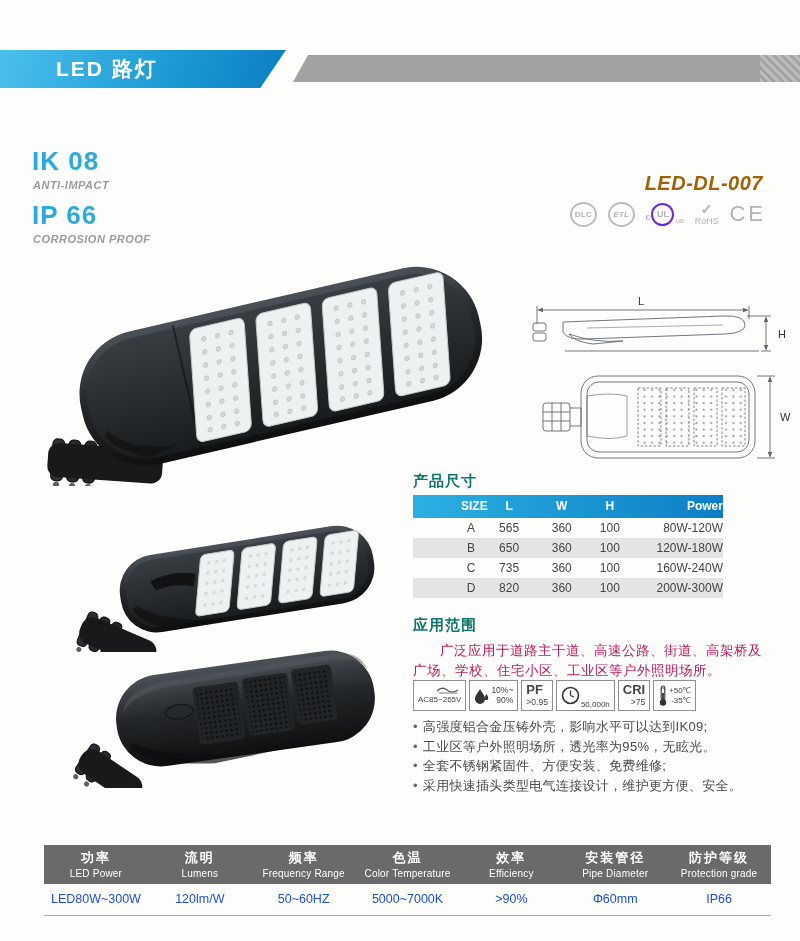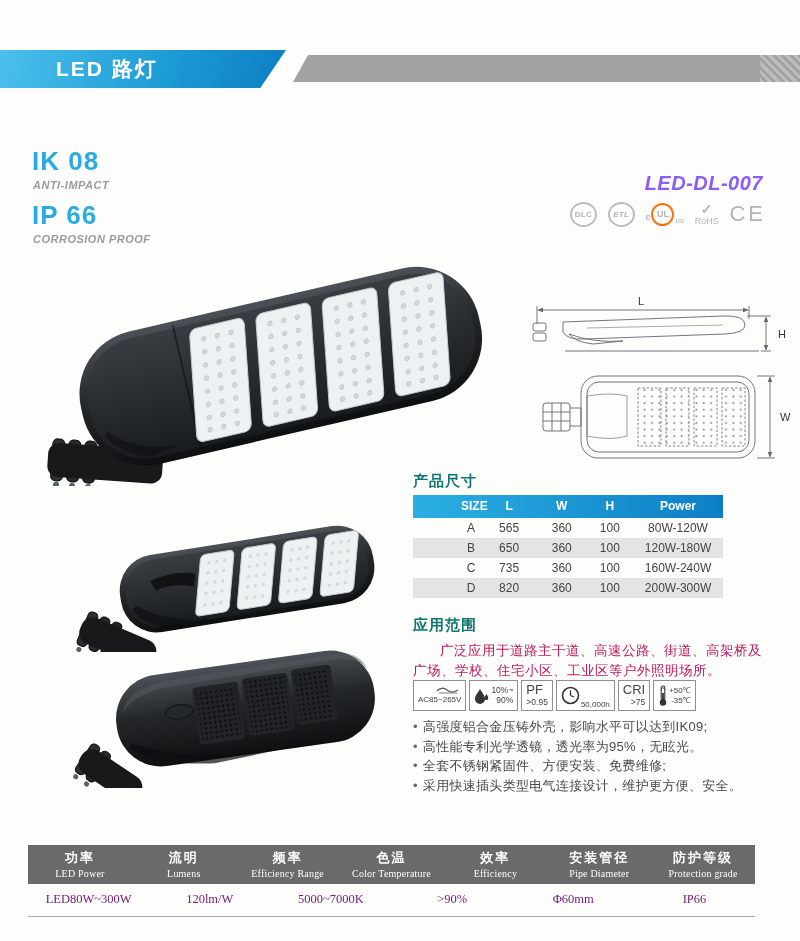--- a/index.html
+++ b/index.html
@@ -18,74 +18,74 @@
   .banner-gray .en { position:absolute; right:48px; top:0; height:27px; line-height:27px;
     color:#fff; font-size:16px; font-style:italic; font-weight:bold; letter-spacing:1px; }
 
   
   .ratings { position:absolute; left:32px; top:146px; }
   .rate-code { color:#29abe2; font-size:26px; font-weight:bold; letter-spacing:1px; }
   .rate-desc { color:#9b9b9b; font-size:11px; font-style:italic; font-weight:bold; letter-spacing:.5px; margin:2px 0 9px 1px; }
 
   
   .model { position:absolute; left:563px; top:172px; width:200px; text-align:right;
-    font-size:20px; font-weight:bold; font-style:italic; color:#8b5cf6; letter-spacing:.5px; }
+    font-size:20px; font-weight:bold; font-style:italic; color:#a16207; letter-spacing:.5px; }
   .certs { position:absolute; left:570px; top:201px; width:196px; display:flex; align-items:center;
     justify-content:space-between; color:#b4b4b4; }
   .cert-circle { display:inline-block; width:27px; height:25px; border:2px solid #bcbcbc; border-radius:50%;
     text-align:center; font-size:8px; font-weight:bold; line-height:21px; letter-spacing:.3px; color:#b4b4b4; }
   .cert-etl { font-style:italic; }
   .cert-ul { display:flex; align-items:flex-end; gap:1px; }
   .cert-ul .c { font-size:9px; font-weight:bold; margin-bottom:4px; }
-  .cert-ul .ul { width:23px; height:23px; border:2px solid #f97316; border-radius:50%; text-align:center;
+  .cert-ul .ul { width:23px; height:23px; border:2px solid #6d28d9; border-radius:50%; text-align:center;
     font-size:9px; font-weight:bold; line-height:19px; }
   .cert-ul .us { font-size:8px; margin-bottom:1px; }
   .cert-rohs { text-align:center; line-height:1; }
   .cert-rohs .chk { font-size:14px; font-weight:bold; }
   .cert-rohs .txt { font-size:9px; margin-top:1px; }
   .cert-ce { font-size:22px; font-weight:500; letter-spacing:3px; }
 
   
   .photo { position:absolute; }
 
   
   .sec-title { position:absolute; color:#0f766e; font-size:15px; font-weight:bold; letter-spacing:1px; }
   .size-table { position:absolute; left:413px; top:495px; width:310px; font-size:12px; }
   .st-row { display:flex; height:20px; line-height:20px; text-align:center; color:#444; }
   .st-head { height:23px; line-height:23px; color:#fff; font-weight:bold;
     background:linear-gradient(90deg,#2bb0e2,#0d7ec6); }
   .st-row.alt { background:#e4e4e4; }
-  .c0{width:22%;padding-left:48px;} .c1{width:18%;} .c2{width:16%;} .c3{width:15%;} .c4{width:29%;}
+  .c0{width:22%;padding-left:48px;} .c1{width:18%;} .c2{width:16%;} .c3{width:15%;} .c4{width:29%;text-align:right;}
 
   
   .app-text { position:absolute; left:413px; top:641px; width:384px; font-size:13.5px;
     color:#be185d; line-height:20px; letter-spacing:.5px; }
   .app-text .ind { text-indent:2em; }
   .badges { position:absolute; left:413px; top:680px; display:flex; gap:3px; }
   .badge { border:1px solid #8f8f8f; height:31px; background:#fff; display:flex;
     align-items:center; padding:1px 4px; color:#444; }
   .badge .col { display:flex; flex-direction:column; align-items:flex-end; justify-content:center; line-height:1.15; }
-  .badge .big { font-size:13px; font-weight:normal; }
+  .badge .big { font-size:13px; font-weight:bold; }
   .badge .small { font-size:8.5px; }
   .badge .tiny { font-size:8px; }
   .badge .corner { align-self:flex-end; }
 
   .features { position:absolute; left:413px; top:717px; width:390px; font-size:13px;
     color:#4a4a4a; line-height:19.5px; letter-spacing:.3px; }
   .feat { display:flex; }
   .feat .dot { color:#666; margin-right:5px; }
 
   
-  .spec { position:absolute; left:28px; top:845px; width:727px;font-family:Liberation Serif, serif; }
+  .spec { position:absolute; left:44px; top:845px; width:727px; }
   .spec-head { display:flex; background:#6a6a6a; color:#fff; }
   .spec-head .cell { flex:1; text-align:center; padding:4px 0 5px; }
   .spec-head .cn { font-size:13px; font-weight:bold; letter-spacing:2px; }
   .spec-head .en { font-size:10px; margin-top:1px; letter-spacing:.2px; }
   .spec-vals { display:flex; border-bottom:1px solid #aaa; }
-  .spec-vals .cell { flex:1; text-align:center; font-size:12.5px; color:#701a75; padding:8px 0 9px; }
+  .spec-vals .cell { flex:1; text-align:center; font-size:12.5px; color:#1d4ed8; padding:8px 0 9px; }
 </style>
 </head>
 <body>
 
 <div class="page">
 
   <div class="banner-blue">
     <span>LED 路灯</span>
   </div>
   <div class="banner-gray">
@@ -547,21 +547,21 @@
     </div>
   </div>
 
   <div class="features">
     <div class="feat">
       <span class="dot">•</span>
       <span>高强度铝合金压铸外壳，影响水平可以达到IK09;</span>
     </div>
     <div class="feat">
       <span class="dot">•</span>
-      <span>高性能专利光学透镜，透光率为95%，无眩光。</span>
+      <span>工业区等户外照明场所，透光率为95%，无眩光。</span>
     </div>
     <div class="feat">
       <span class="dot">•</span>
       <span>全套不锈钢紧固件、方便安装、免费维修;</span>
     </div>
     <div class="feat">
       <span class="dot">•</span>
       <span>采用快速插头类型电气连接设计，维护更方便、安全。</span>
     </div>
   </div>
@@ -571,21 +571,21 @@
       <div class="cell">
           <div class="cn">功率</div>
           <div class="en">LED Power</div>
         </div>
       <div class="cell">
           <div class="cn">流明</div>
           <div class="en">Lumens</div>
         </div>
       <div class="cell">
           <div class="cn">频率</div>
-          <div class="en">Efficiency Range</div>
+          <div class="en">Frequency Range</div>
         </div>
       <div class="cell">
           <div class="cn">色温</div>
           <div class="en">Color Temperature</div>
         </div>
       <div class="cell">
           <div class="cn">效率</div>
           <div class="en">Efficiency</div>
         </div>
       <div class="cell">
@@ -593,20 +593,21 @@
           <div class="en">Pipe Diameter</div>
         </div>
       <div class="cell">
           <div class="cn">防护等级</div>
           <div class="en">Protection grade</div>
         </div>
     </div>
     <div class="spec-vals">
       <div class="cell">LED80W~300W</div>
       <div class="cell">120lm/W</div>
+      <div class="cell">50~60HZ</div>
       <div class="cell">5000~7000K</div>
       <div class="cell">&gt;90%</div>
       <div class="cell">Φ60mm</div>
       <div class="cell">IP66</div>
     </div>
   </div>
 
 </div>
 
 </body></html>

